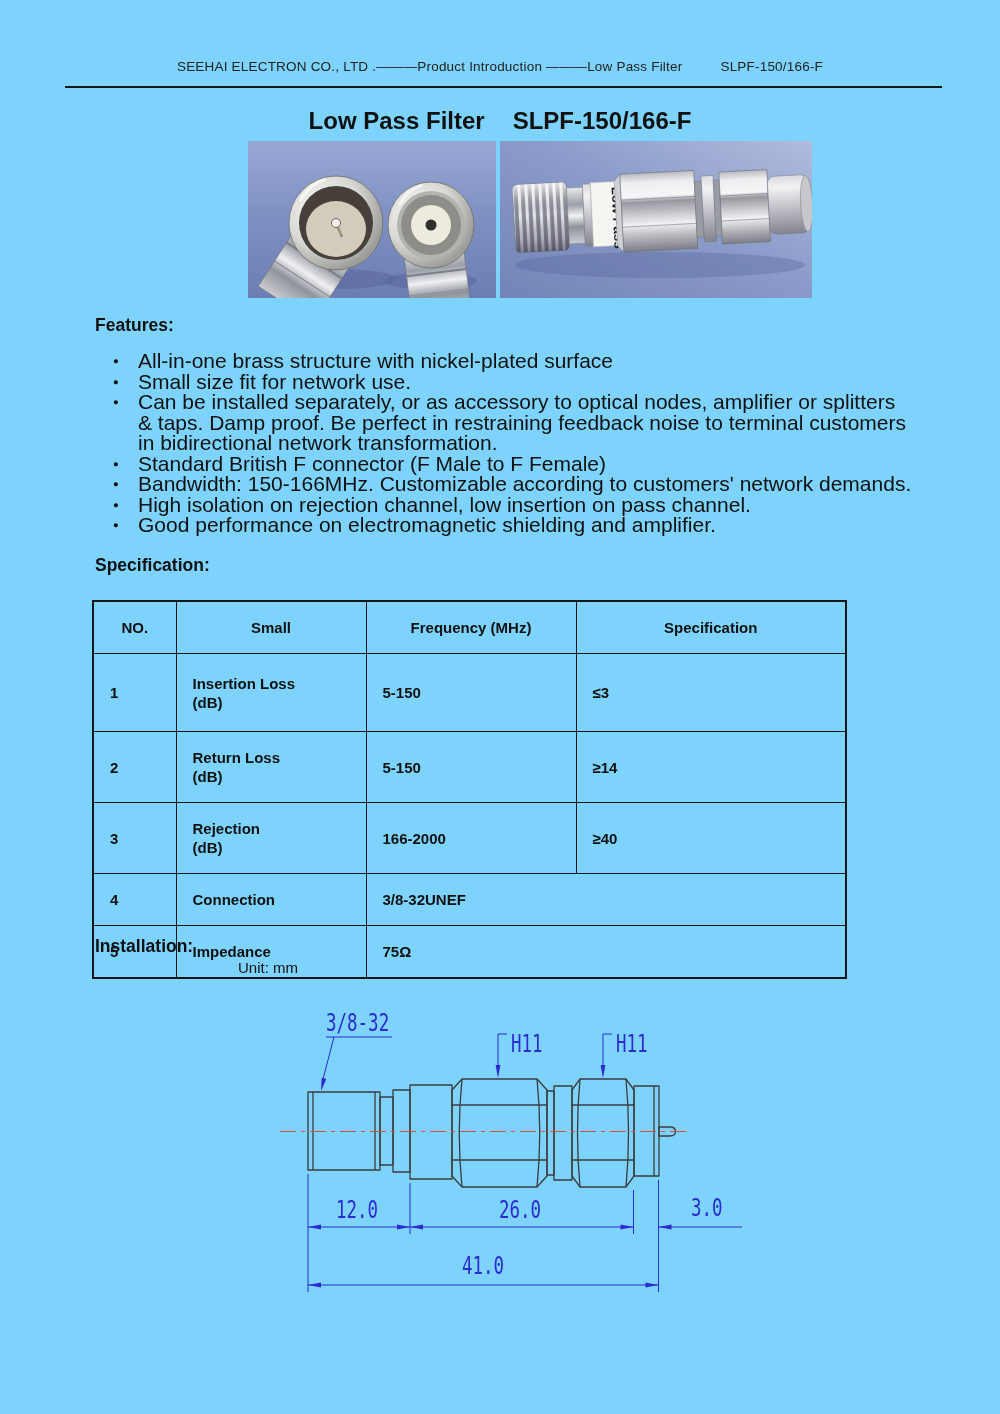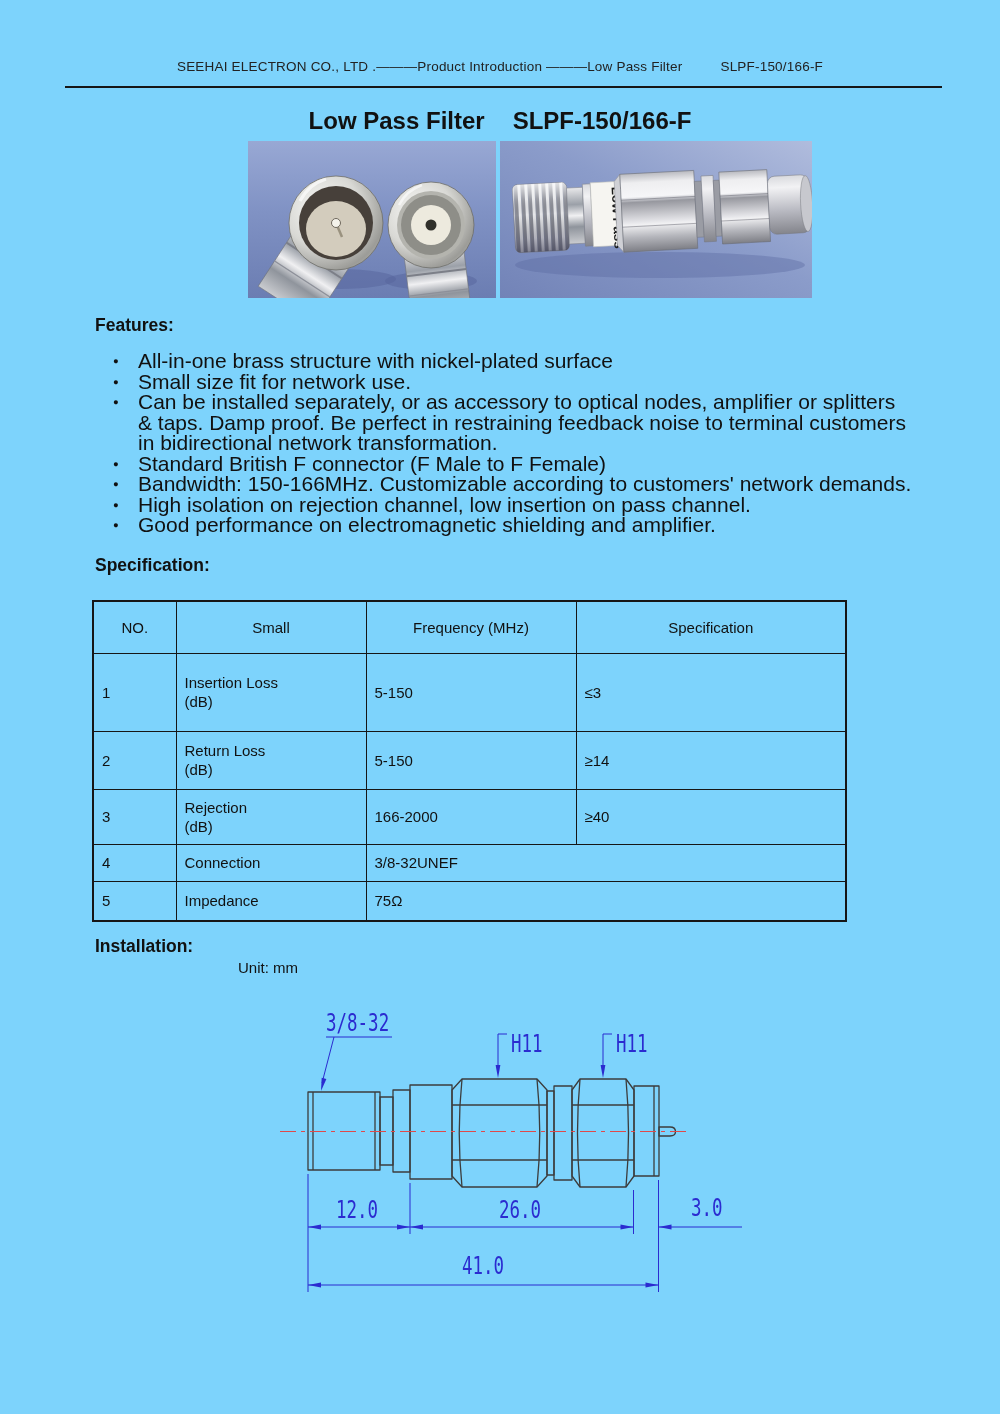--- a/index.html
+++ b/index.html
@@ -39,21 +39,21 @@
   .flist .b{width:25px;font-size:9.5px;line-height:20.5px;color:#111;flex:none;}
   .flist .t{flex:1;font-size:21px;line-height:20.5px;color:#111;}
   
   table.spec{
     position:absolute;top:600px;left:92px;width:753px;
     border-collapse:collapse;table-layout:fixed;
     font-size:15px;color:#111;
   }
   table.spec td,table.spec th{
     border:1.6px solid #161616;vertical-align:middle;
-    font-weight:normal;padding:8px;line-height:19px;
+    font-weight:bold;padding:16px;line-height:19px;
   }
   table.spec{border:2.2px solid #161616;}
   tr.rh{height:52px;} tr.r1{height:78px;} tr.r2{height:58px;}
   tr.r3{height:50px;} tr.r4{height:37px;} tr.r5{height:40px;}
   
   .drawing{position:absolute;top:1000px;left:268px;width:480px;height:305px;}
   .ol{stroke:var(--outline-gray,#3c3c3c);fill:none;stroke-width:1.3;stroke-linejoin:round;}
   .cl{stroke:var(--centerline-red,#e04a4a);fill:none;stroke-width:1.2;stroke-dasharray:16 5 4 5;}
   .dim{stroke:var(--dim-blue,#2b2bd0);fill:none;stroke-width:1;}
   .dimf{fill:var(--dim-blue,#2b2bd0);stroke:none;}

